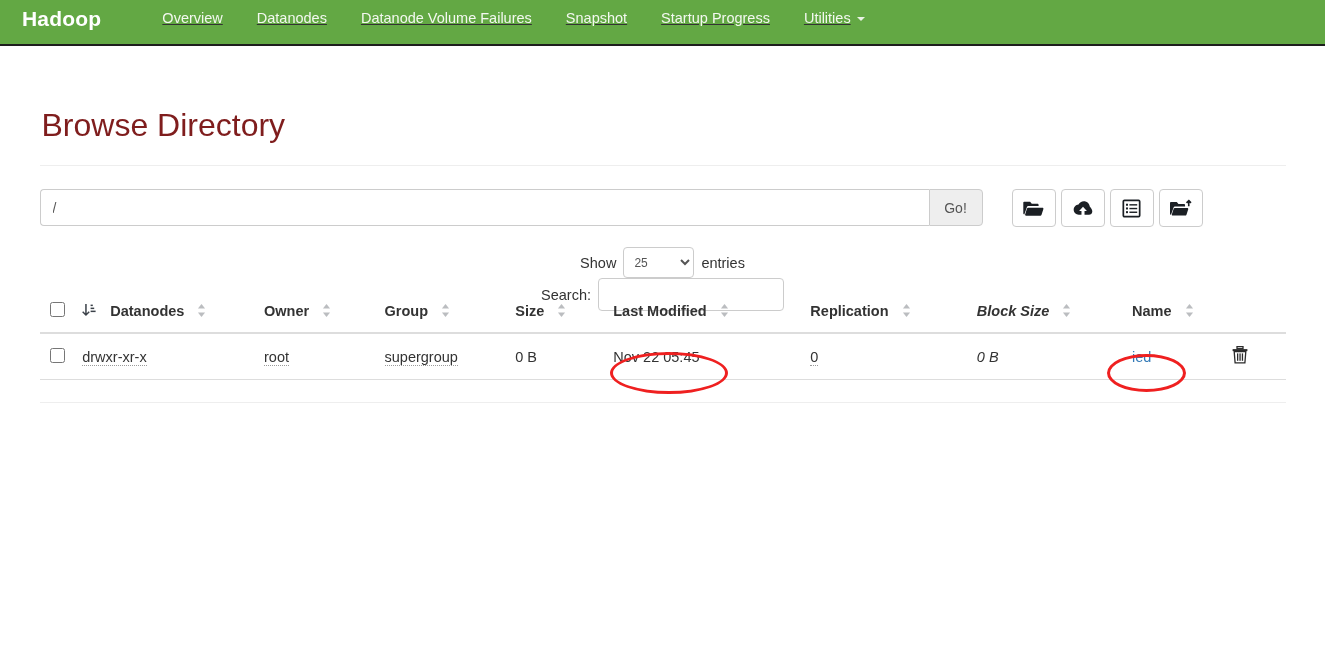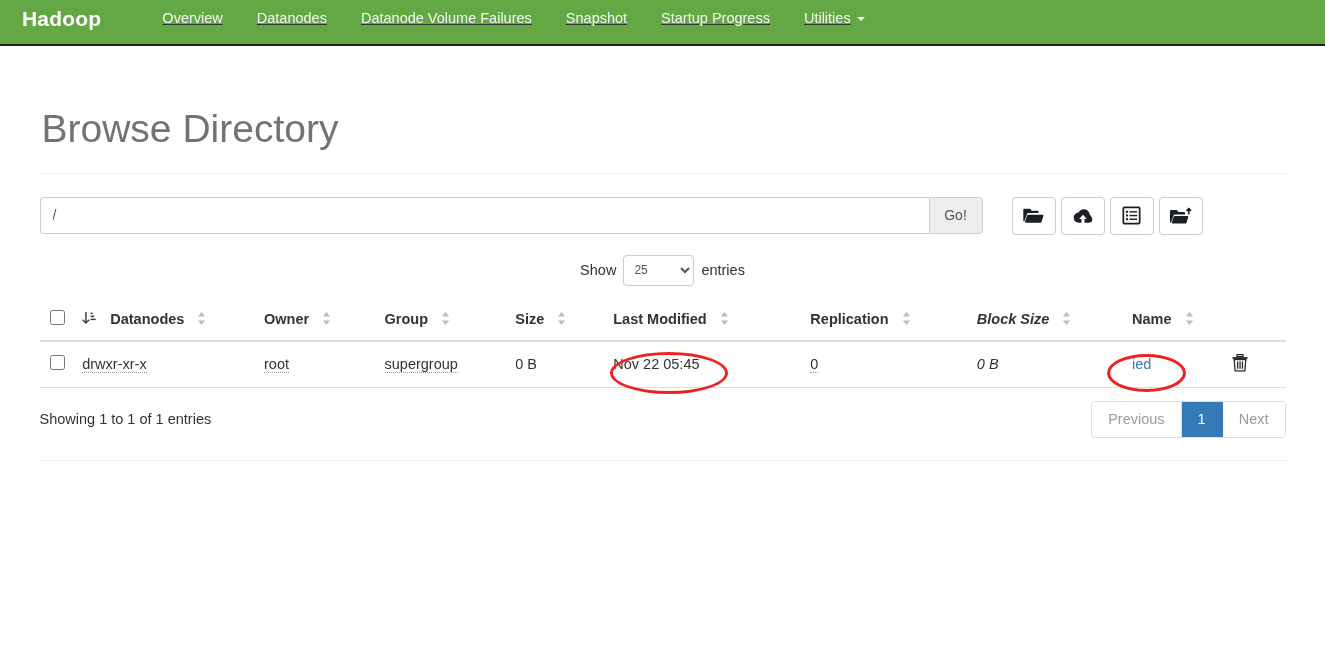--- a/index.html
+++ b/index.html
@@ -54,23 +54,23 @@
     border-top: 4px solid #e9f2e4;
   }
 
   
   .container {
     width: 1290px;
     margin: 0 auto;
     padding: 0 22px;
   }
   h1.page-title {
-    font-size: 39px;
+    font-size: 32px;
     font-weight: normal;
-    color: #737373;
+    color: #7f1d1d;
     margin: 62px 0 22px 2px;
     line-height: 1.1;
   }
   .hr-top {
     border: 0;
     border-top: 1px solid #eeeeee;
     margin: 0 0 23px 0;
   }
 
   
@@ -379,20 +379,24 @@
     <label class="dt-length">
       <span>Show</span>
       <select>
         <option>25</option>
         <option>50</option>
         <option>100</option>
       </select>
       <span>entries</span>
     </label>
 
+    <label class="dt-filter">
+      <span>Search:</span>
+      <input type="text" value="" placeholder="" style="">
+    </label>
   </div>
 
   <table class="files">
     <thead>
       <tr>
         <th class="col-check">
           <input type="checkbox" class="tbl-check" style="">
         </th>
         <th class="col-perm">
           <span class="sort-ico active hdr-first-ico">
@@ -517,28 +521,20 @@
                 <rect x="7.4" y="7.4" width="1.3" height="7.4" fill="#2b2b2b"></rect>
                 <rect x="9.8" y="7.4" width="1.3" height="7.4" fill="#2b2b2b"></rect>
               </svg>
             </span>
           </button>
         </td>
       </tr>
     </tbody>
   </table>
 
-  <div class="table-footer">
-    <div class="dt-info">Showing 1 to 1 of 1 entries</div>
-    <div class="pagination">
-      <button class="page-btn">Previous</button>
-      <button class="page-btn active">1</button>
-      <button class="page-btn">Next</button>
-    </div>
-  </div>
 
   <hr class="hr-bottom">
 </div>
 
 <div class="annot-layer">
   <div class="annot-ellipse" id="annot0" style="left: 610px; top: 352px; width: 118px; height: 42px; border-color: rgb(239, 32, 32);"></div>
   <div class="annot-ellipse" id="annot1" style="left: 1107px; top: 354px; width: 79px; height: 38px; border-color: rgb(239, 32, 32);"></div>
 </div>
 
 </body></html>

